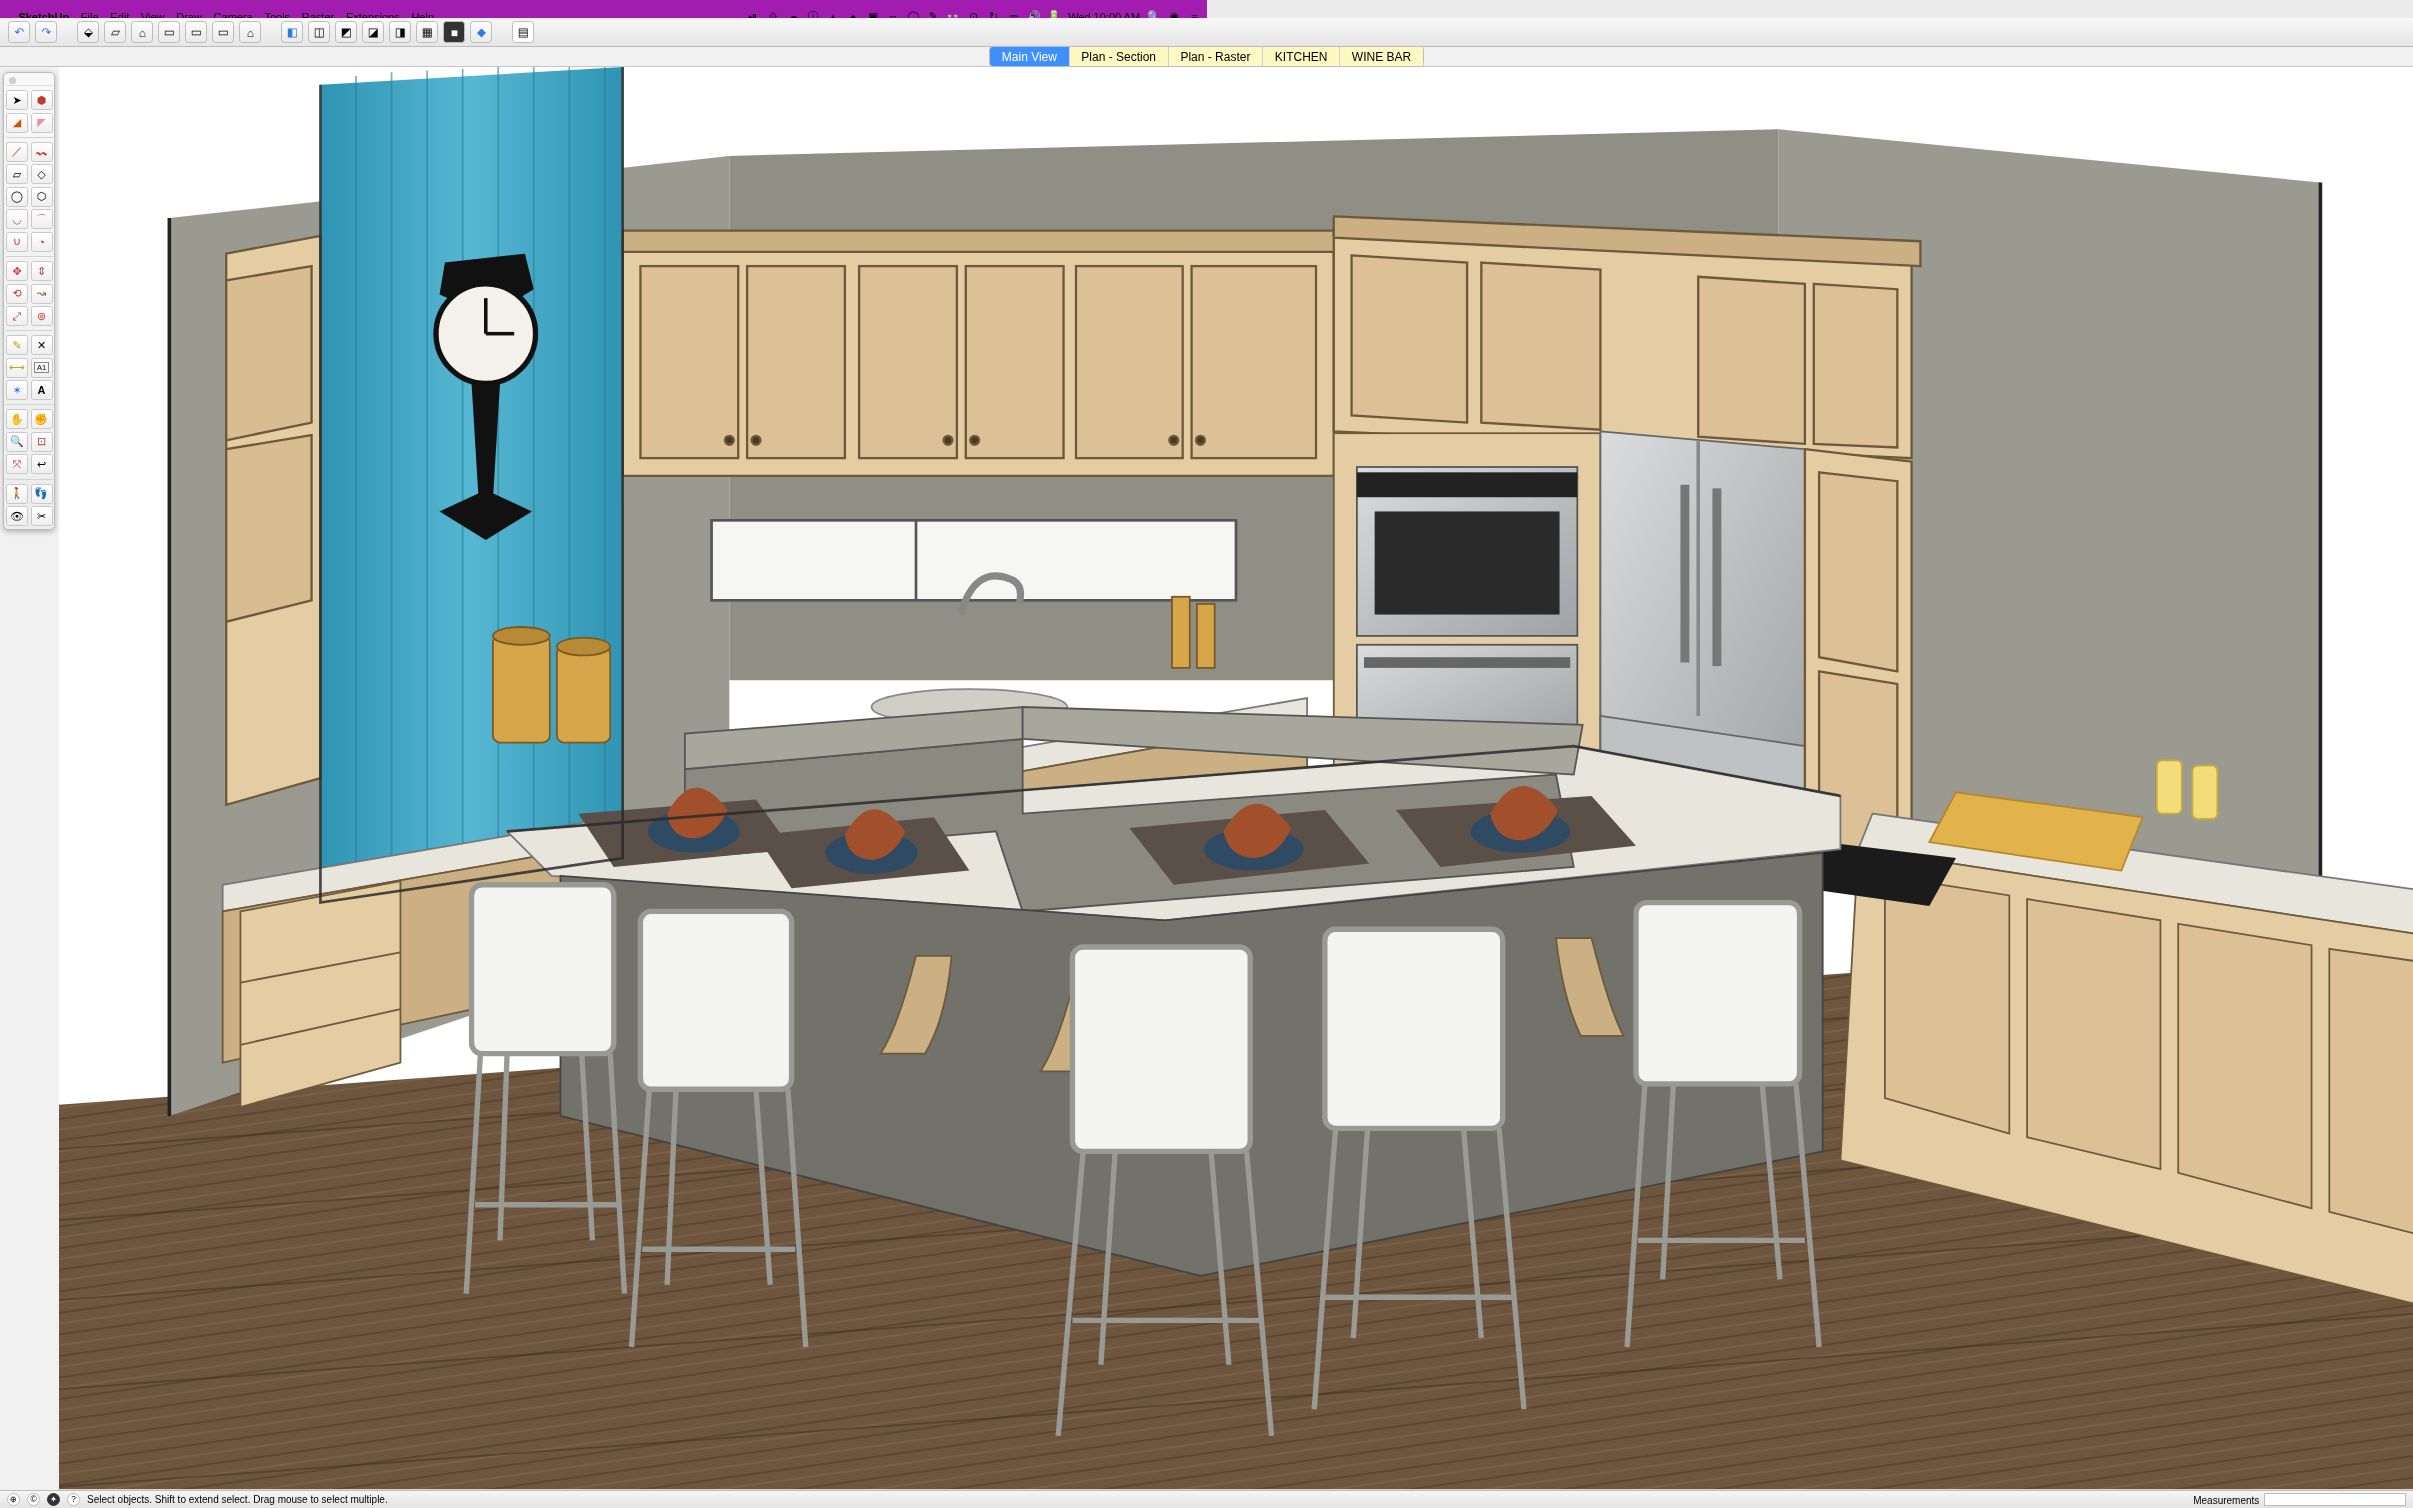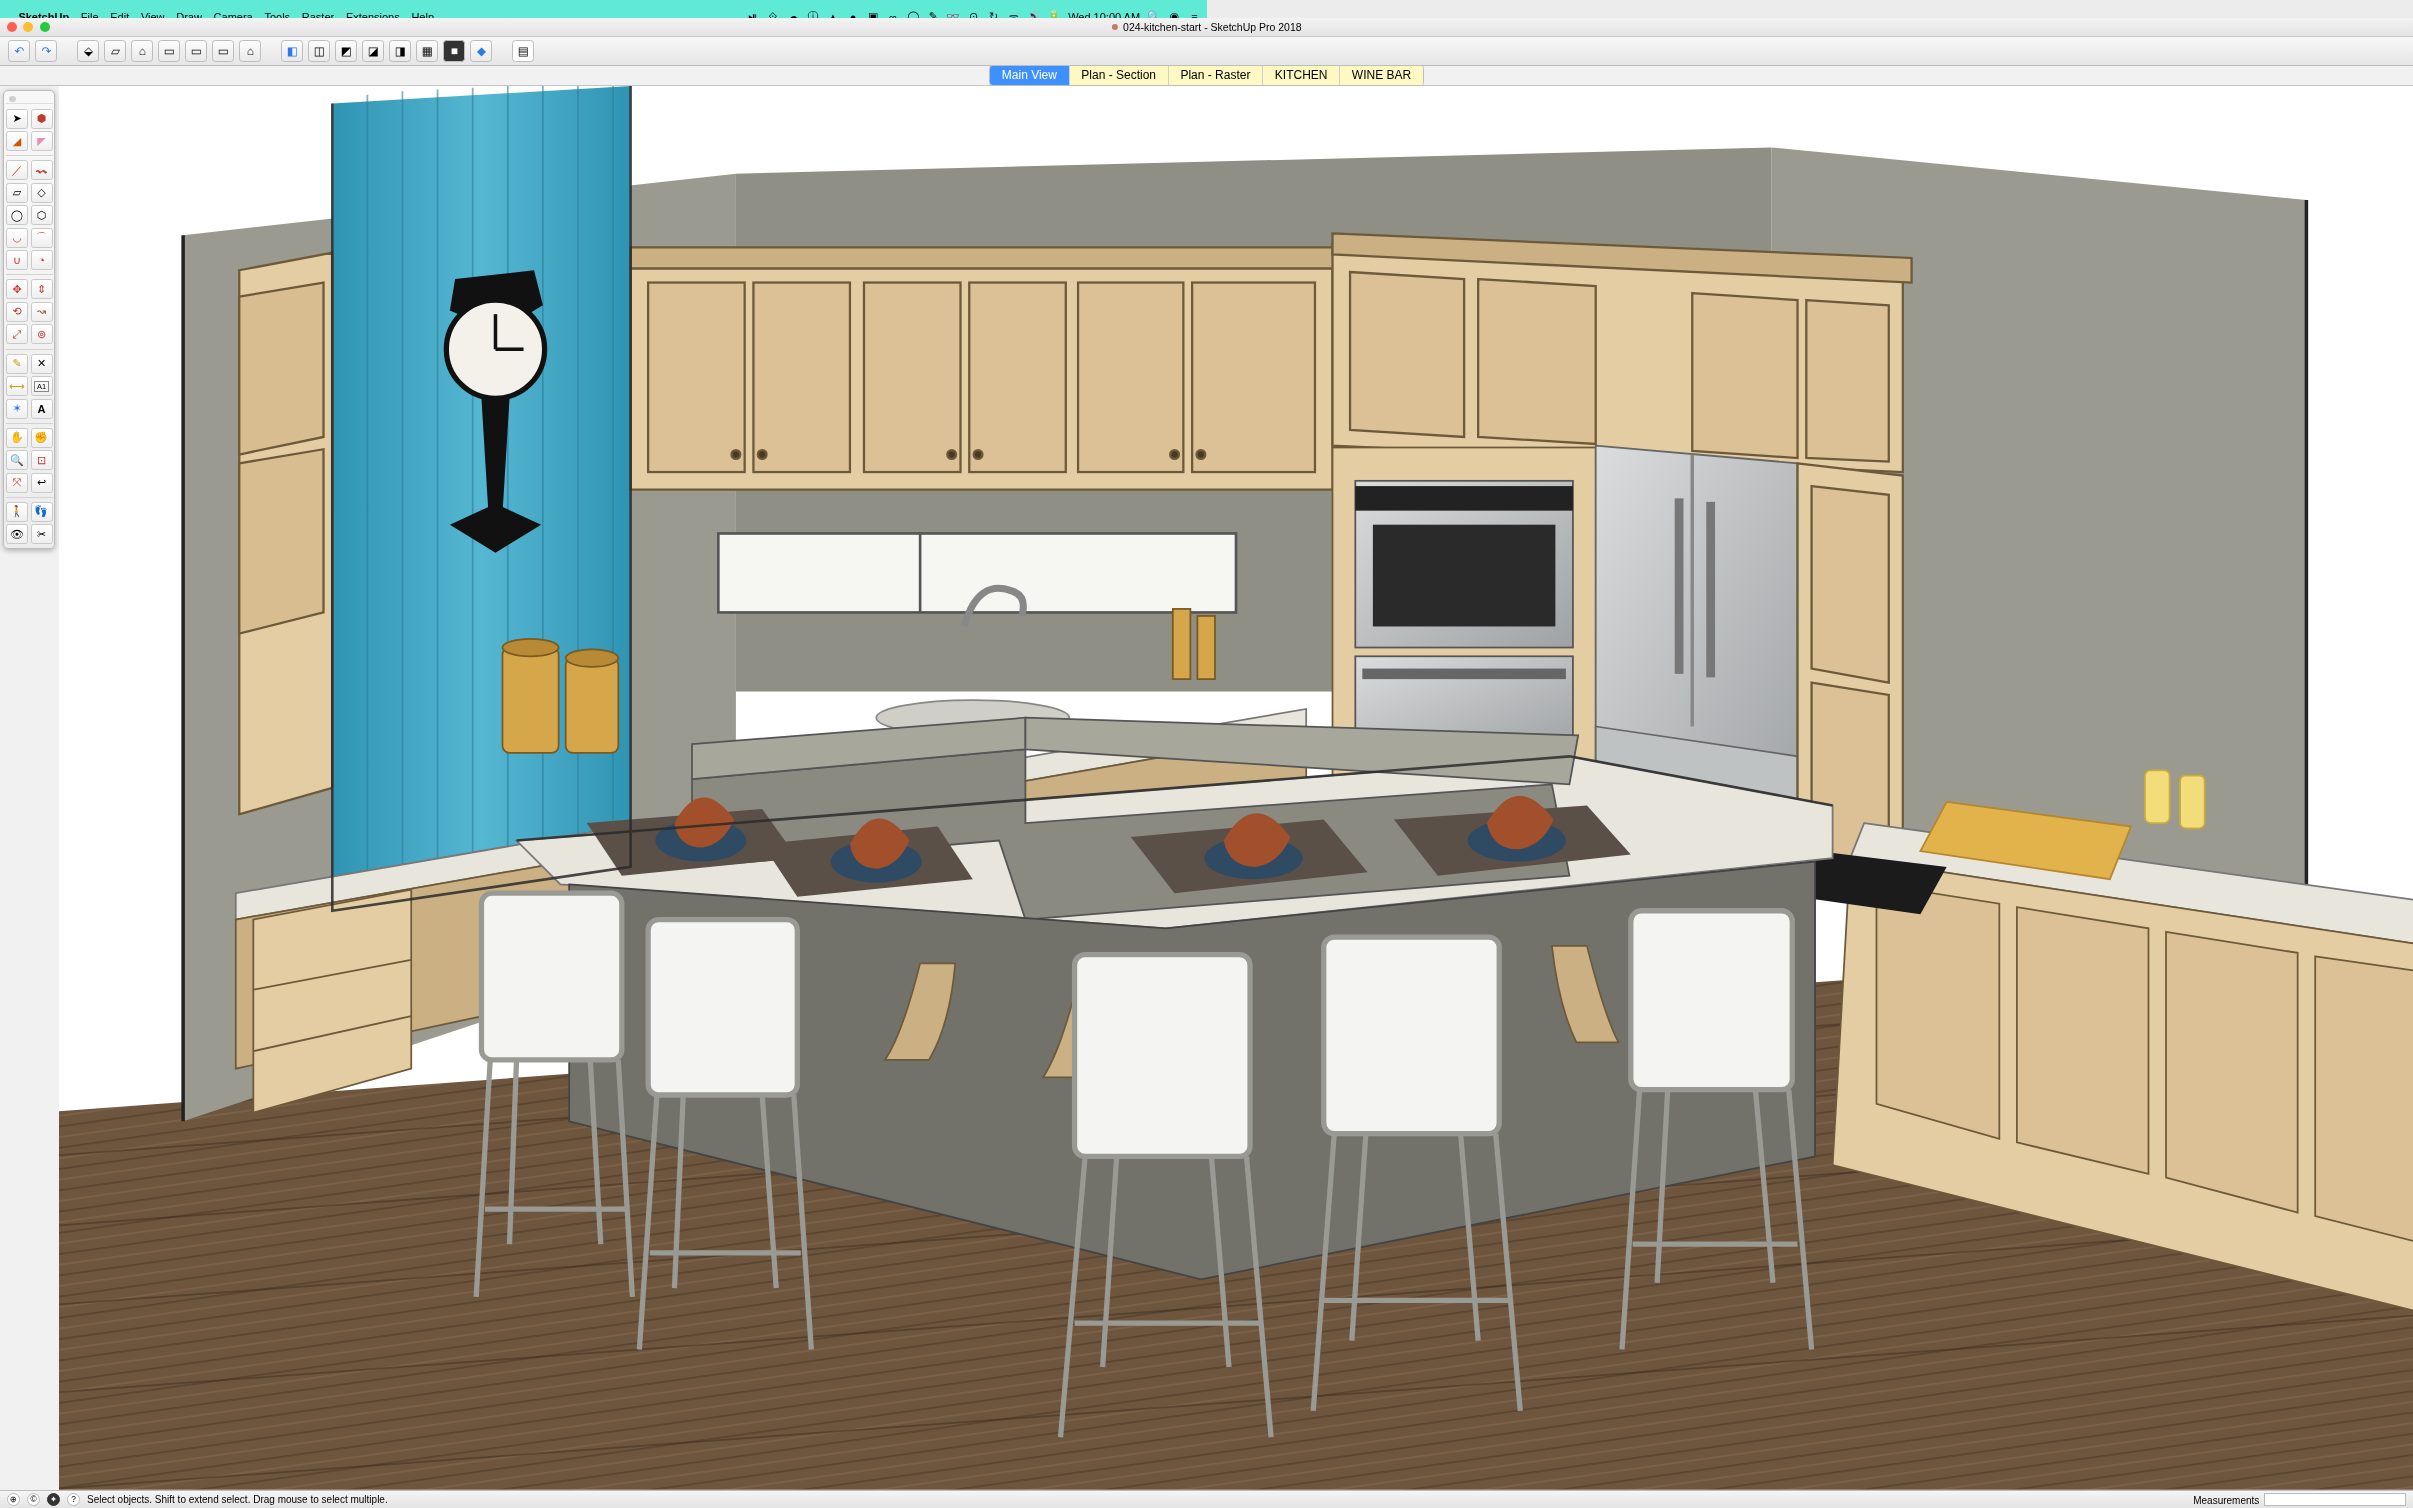--- a/index.html
+++ b/index.html
@@ -1,20 +1,20 @@
 <!DOCTYPE html>
 <html style="font-size:13.4px"><head>
 <meta charset="utf-8">
 <style>
   * { margin: 0; padding: 0; box-sizing: border-box; font-family: -apple-system, "Helvetica Neue", Arial, sans-serif; }
   html, body { width: 1207px; height: 754px; overflow: hidden; background: #ececec; }
 
   
   .mac-menubar {
-    height: 34px; background: #5eead4; border-bottom: 0.8px solid #cfcfcf;
+    height: 34px; background: #a21caf; border-bottom: 0.8px solid #cfcfcf;
     display: flex; align-items: center; font-size: 11px; padding: 0 6.7px;
     justify-content: space-between;
     text-align: right;
   }
   .menubar-left { display:flex; align-items:center; gap:11.7px; }
   .menubar-left .app-name { font-weight: 600; }
   .menubar-left span, .menubar-right span { white-space: nowrap; }
   .menubar-right { display:flex; align-items:center; gap:8.4px; font-size:11px; }
   .menubar-right .mi { width:11.7px; height:11.7px; display:inline-flex; align-items:center; justify-content:center; }
   .apple { font-size:12.6px; }
@@ -124,31 +124,20 @@
     <span class="mi">🔊</span>
     <span class="mi">🔋</span>
     <span>Wed 10:00 AM</span>
     <span class="mi">🔍</span>
     <span class="mi">◉</span>
     <span class="mi">≡</span>
   </div>
 </div>
 
 <div class="window">
-  <div class="titlebar">
-    <div class="traffic">
-      <div class="dot red"></div>
-      <div class="dot yel"></div>
-      <div class="dot grn"></div>
-    </div>
-    <div class="title-center">
-      <span class="dirty-dot"></span>
-      <span>024-kitchen-start - SketchUp Pro 2018</span>
-    </div>
-  </div>
 
   <div class="toolbar">
     <div class="tbtn" style="color:#2c7be5">↶</div>
     <div class="tbtn" style="color:#2c7be5">↷</div>
     <div class="tgap"></div>
     <div class="tbtn">⬙</div>
     <div class="tbtn">▱</div>
     <div class="tbtn">⌂</div>
     <div class="tbtn">▭</div>
     <div class="tbtn">▭</div>

